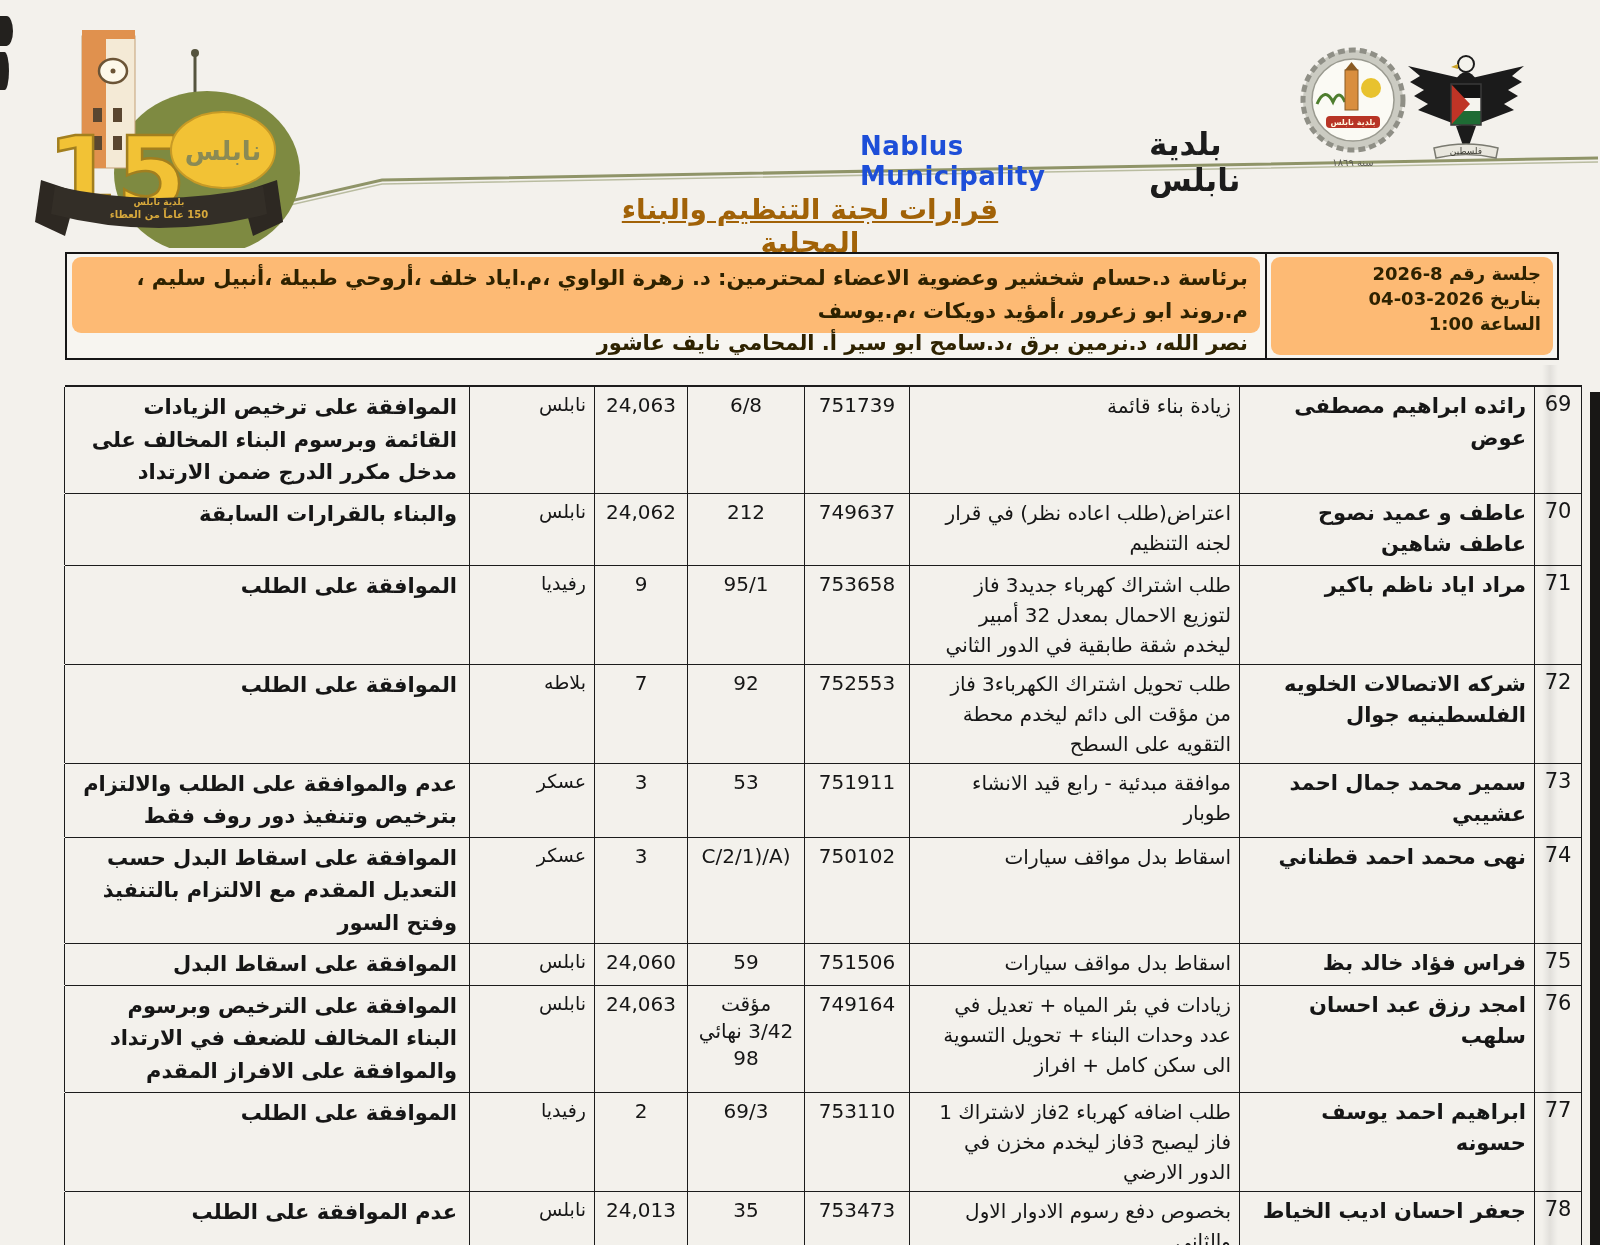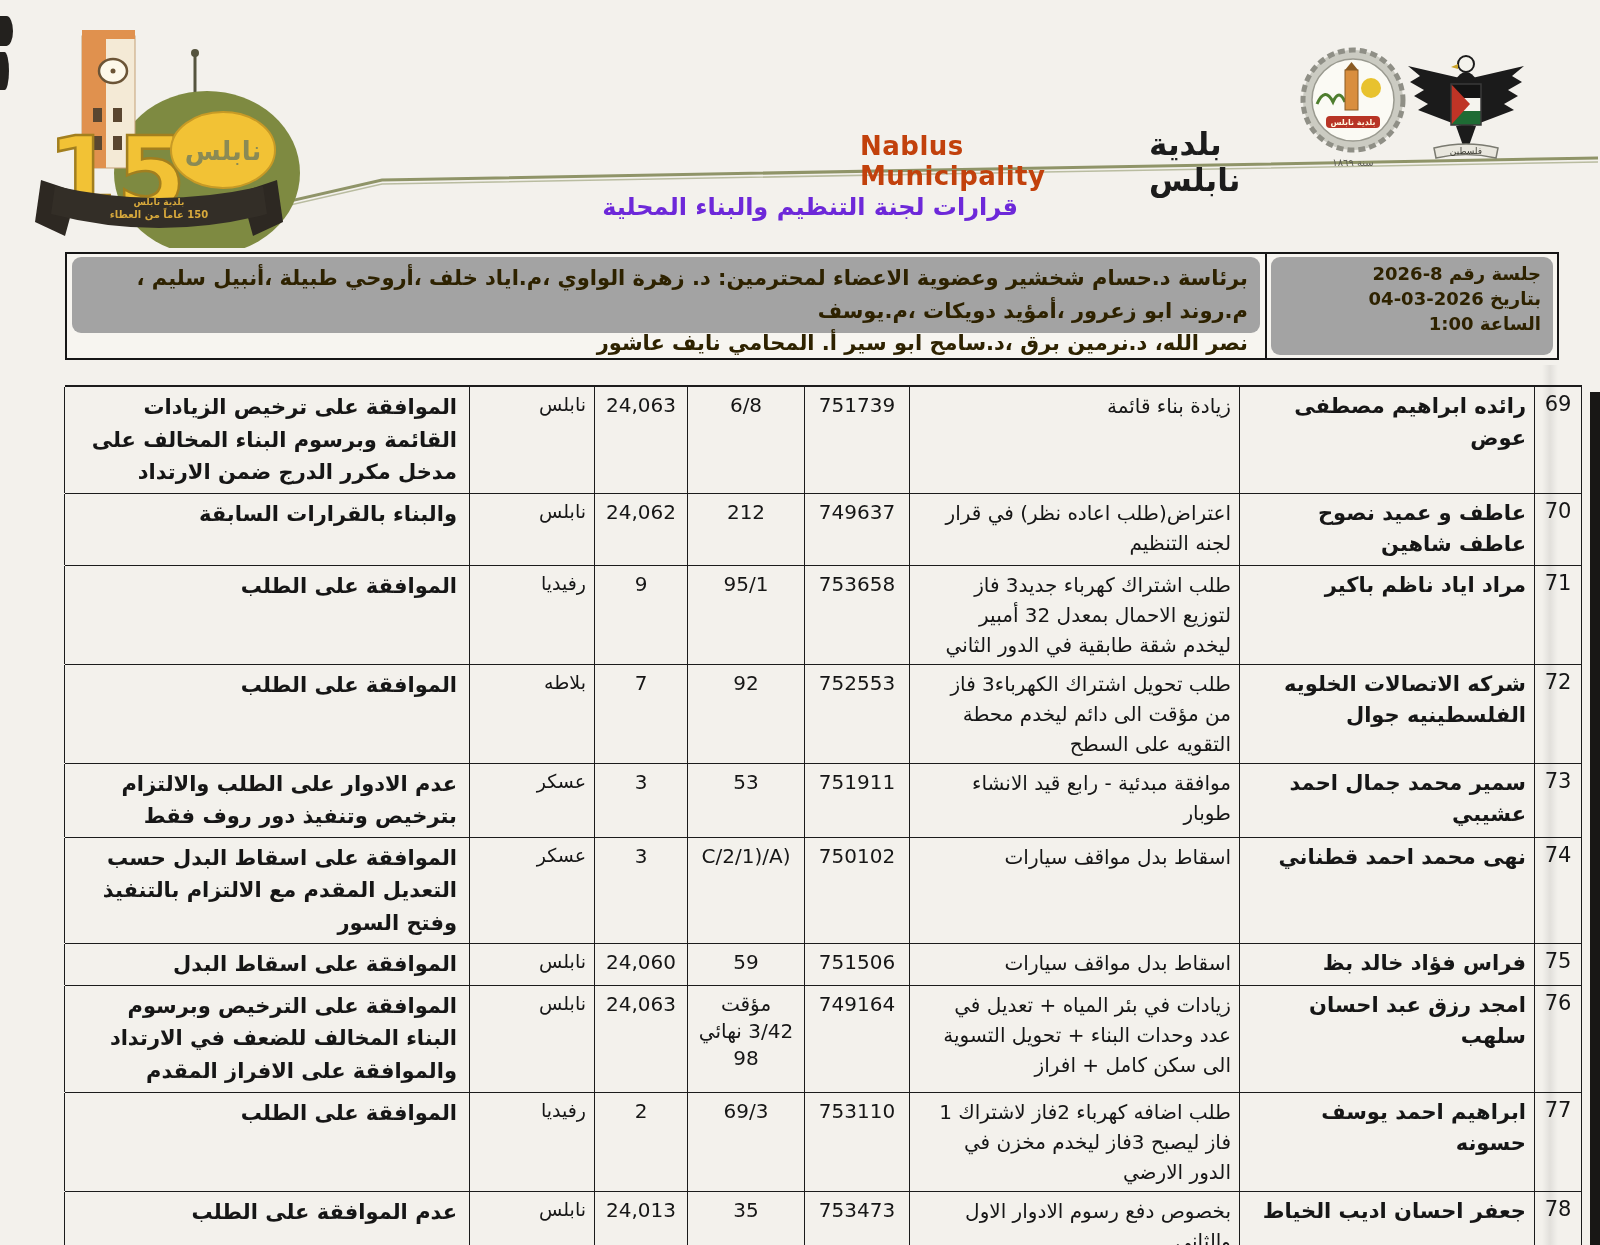--- a/index.html
+++ b/index.html
@@ -16,34 +16,34 @@
   .edge-mark.m1 { left:0; top:16px;  width:13px; height:30px; border-radius:0 60% 60% 0; }
   .edge-mark.m2 { left:0; top:52px;  width:9px;  height:38px; border-radius:0 60% 60% 0; }
   .right-bar   { position:absolute; left:1590px; top:392px; width:10px; height:853px; background:#181715; }
   .fold-shadow { position:absolute; left:1542px; top:365px; width:16px; height:880px;
                  background:linear-gradient(90deg, rgba(0,0,0,0), rgba(0,0,0,0.07), rgba(0,0,0,0)); }
 
   
   .logo150 { position:absolute; left:35px; top:8px; width:300px; height:240px; }
   .brand { position:absolute; left:860px; top:126px; width:450px;
            display:flex; align-items:baseline; justify-content:flex-end; gap:14px; direction:ltr; }
-  .brand .en { font-size:26px; font-weight:bold; color:#c2410c; letter-spacing:0.5px; }
+  .brand .en { font-size:26px; font-weight:bold; color:#1d4ed8; letter-spacing:0.5px; }
   .brand .ar { font-size:31px; font-weight:bold; color:#1c1c1c; }
   .crest  { position:absolute; left:1295px; top:44px; width:116px; height:128px; }
   .eagle  { position:absolute; left:1406px; top:48px; width:120px; height:120px; }
   .header-rule { position:absolute; left:0; top:0; width:1600px; height:260px; pointer-events:none; }
   .doc-title { position:absolute; left:590px; top:193px; width:440px;
-               text-align:center; font-size:24px; font-weight:bold; direction:rtl; color:#6d28d9; }
+               text-align:center; font-size:28px; font-weight:bold; direction:rtl; color:#a16207;text-decoration:underline; }
 
   
   .info-box { position:absolute; left:65px; top:252px; width:1494px; height:108px;
               border:2px solid #161616; background:#f7f5f0; direction:rtl; display:flex; }
   .info-cell-session { width:292px; height:100%; border-left:2px solid #161616; padding:3px 4px; }
   .info-cell-attendees { flex:1; height:100%; padding:3px 5px; }
-  .hl { background:#a3a3a3; border-radius:9px; height:100%; padding:5px 12px 4px 8px;
+  .hl { background:#fdba74; border-radius:9px; height:100%; padding:5px 12px 4px 8px;
         color:#2e2200; font-weight:bold; direction:rtl; }
   .info-cell-session .hl { font-size:18px; line-height:1.38; text-align:right; }
   .info-cell-attendees .hl { font-size:21px; line-height:1.55; text-align:right; height:78%; }
 
   
   .dtable { position:absolute; left:65px; top:385px; width:1517px; direction:rtl;
             border-top:2px solid #1c1c1c; border-right:1.5px solid #1c1c1c; }
   .t-row { display:grid; grid-template-columns:47px 295px 330px 105px 117px 93px 125px 405px;
            border-bottom:1.5px solid #1c1c1c; }
   .t-cell { border-left:1.5px solid #1c1c1c; padding:4px 8px; overflow:hidden; }
@@ -201,21 +201,21 @@
       <div class="t-cell c-dec" dir="rtl">الموافقة على الطلب</div>
     </div>
     <div class="t-row">
       <div class="t-cell c-no" dir="rtl">73</div>
       <div class="t-cell c-name" dir="rtl">سمير محمد جمال احمد عشيبي</div>
       <div class="t-cell c-desc" dir="rtl">موافقة مبدئية - رابع قيد الانشاء طوبار</div>
       <div class="t-cell c-file" dir="auto">751911</div>
       <div class="t-cell c-plot" dir="auto">53</div>
       <div class="t-cell c-block" dir="auto">3</div>
       <div class="t-cell c-loc" dir="rtl">عسكر</div>
-      <div class="t-cell c-dec" dir="rtl">عدم الادوار على الطلب والالتزام بترخيص وتنفيذ دور روف فقط</div>
+      <div class="t-cell c-dec" dir="rtl">عدم والموافقة على الطلب والالتزام بترخيص وتنفيذ دور روف فقط</div>
     </div>
     <div class="t-row">
       <div class="t-cell c-no" dir="rtl">74</div>
       <div class="t-cell c-name" dir="rtl">نهى محمد احمد قطناني</div>
       <div class="t-cell c-desc" dir="rtl">اسقاط بدل مواقف سيارات</div>
       <div class="t-cell c-file" dir="auto">750102</div>
       <div class="t-cell c-plot" dir="auto">C/2/1)/A)</div>
       <div class="t-cell c-block" dir="auto">3</div>
       <div class="t-cell c-loc" dir="rtl">عسكر</div>
       <div class="t-cell c-dec" dir="rtl">الموافقة على اسقاط البدل حسب التعديل المقدم مع الالتزام بالتنفيذ وفتح السور</div>

